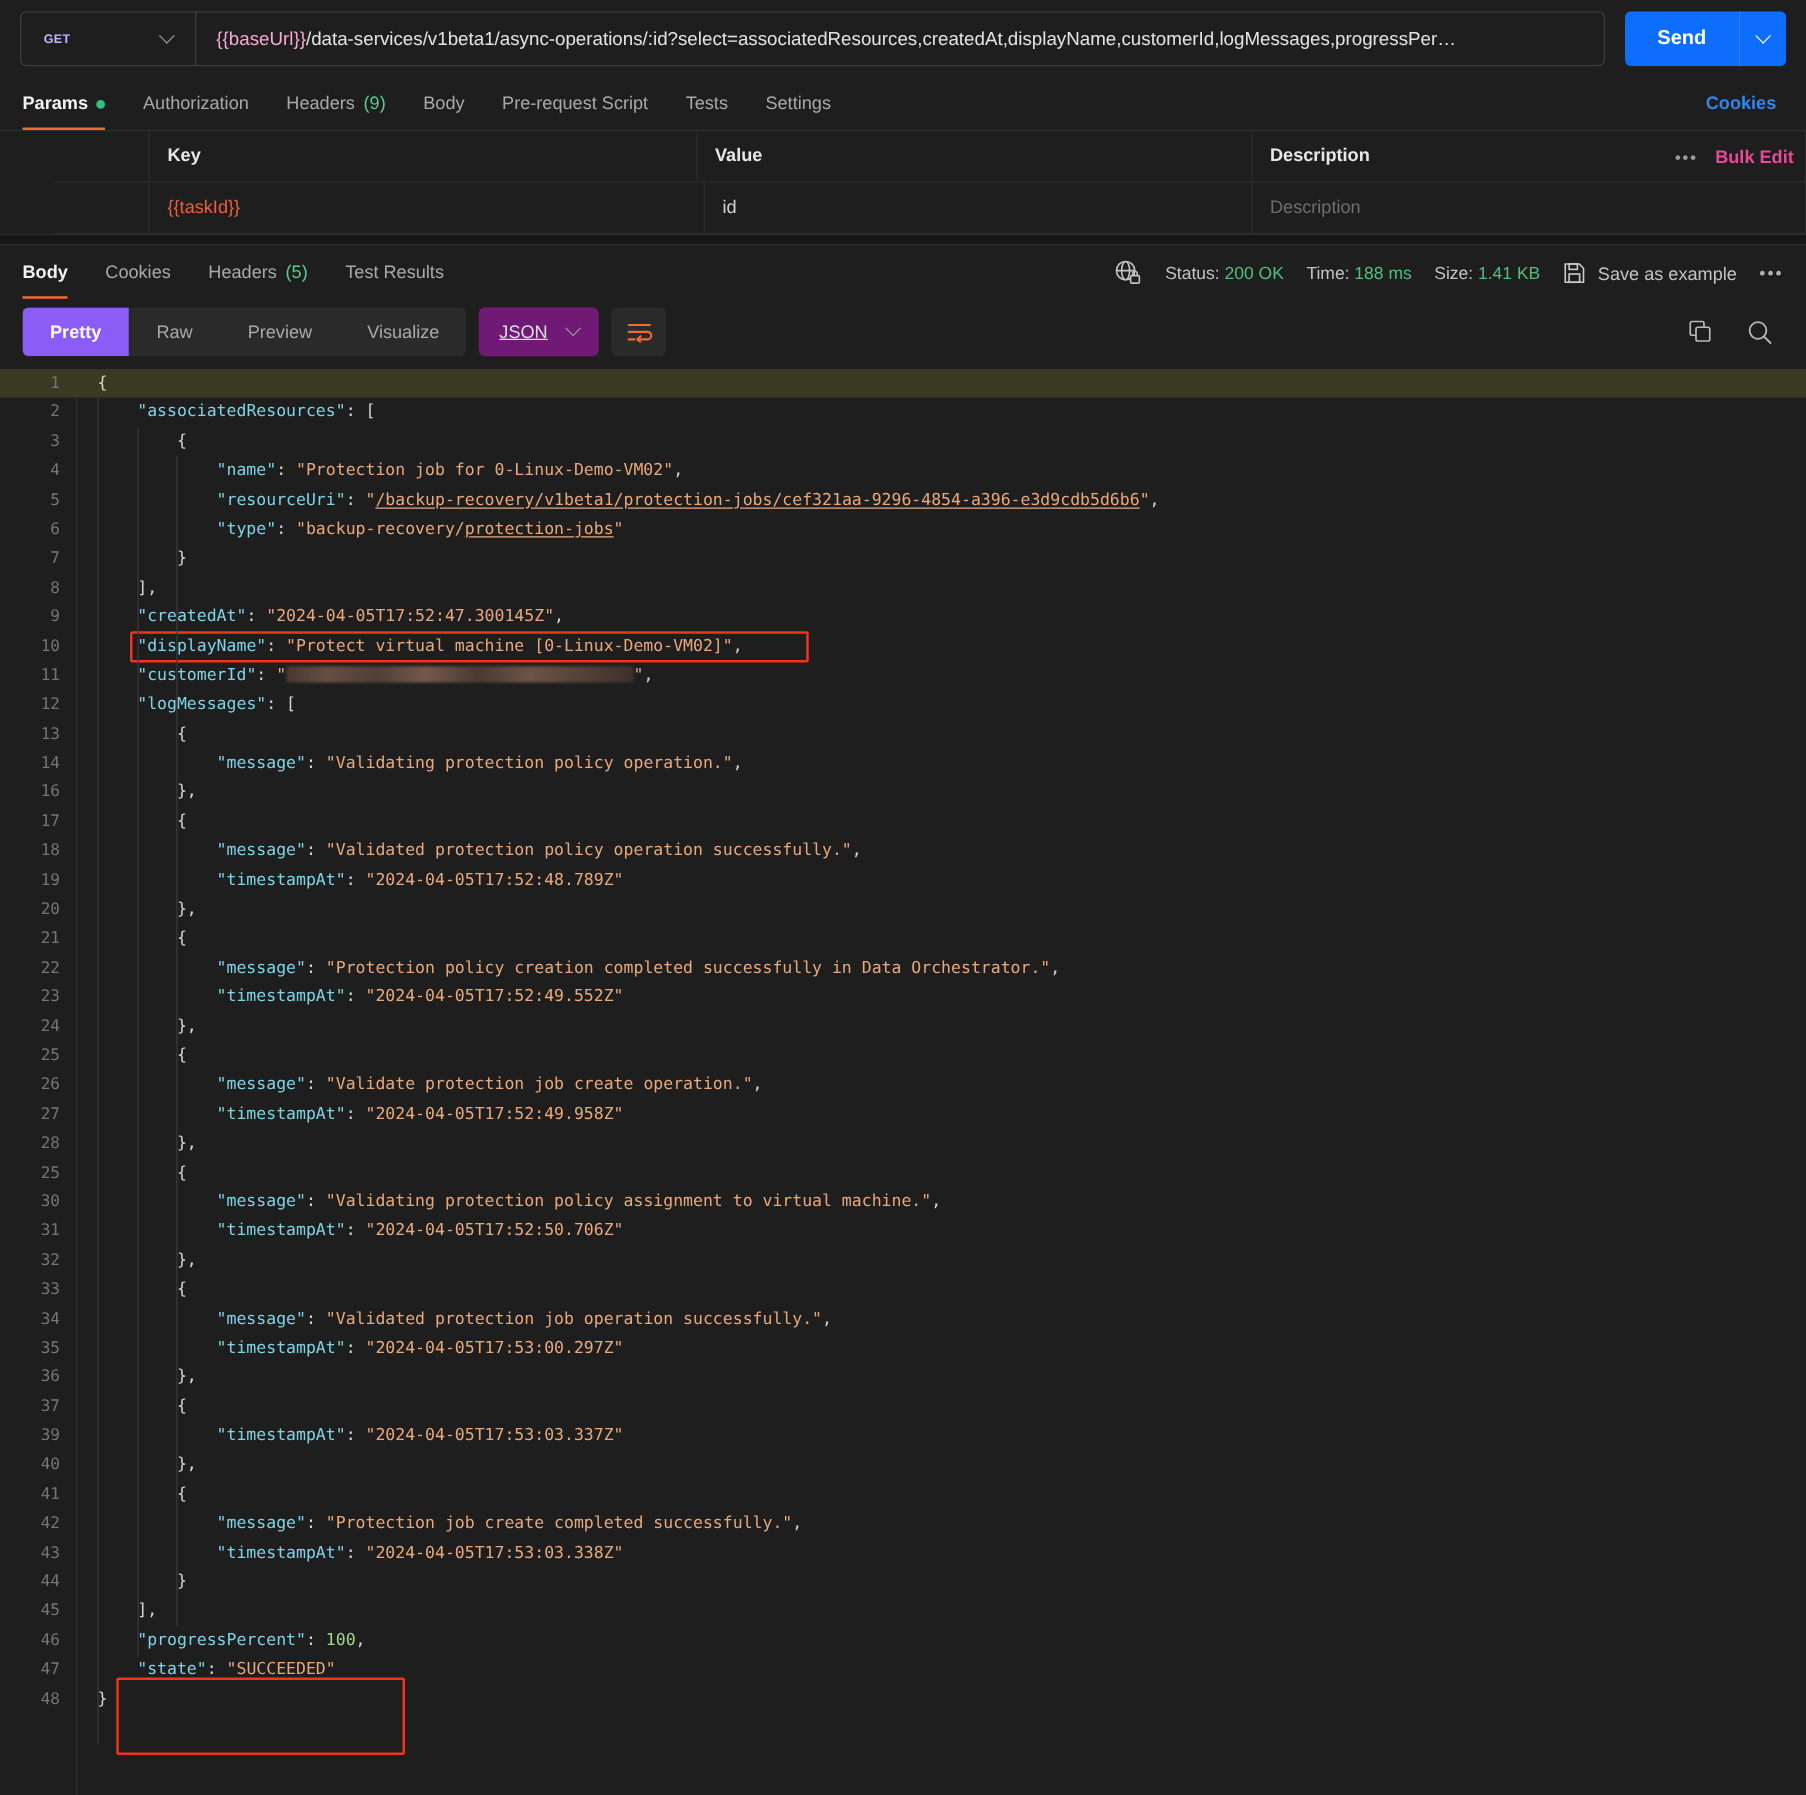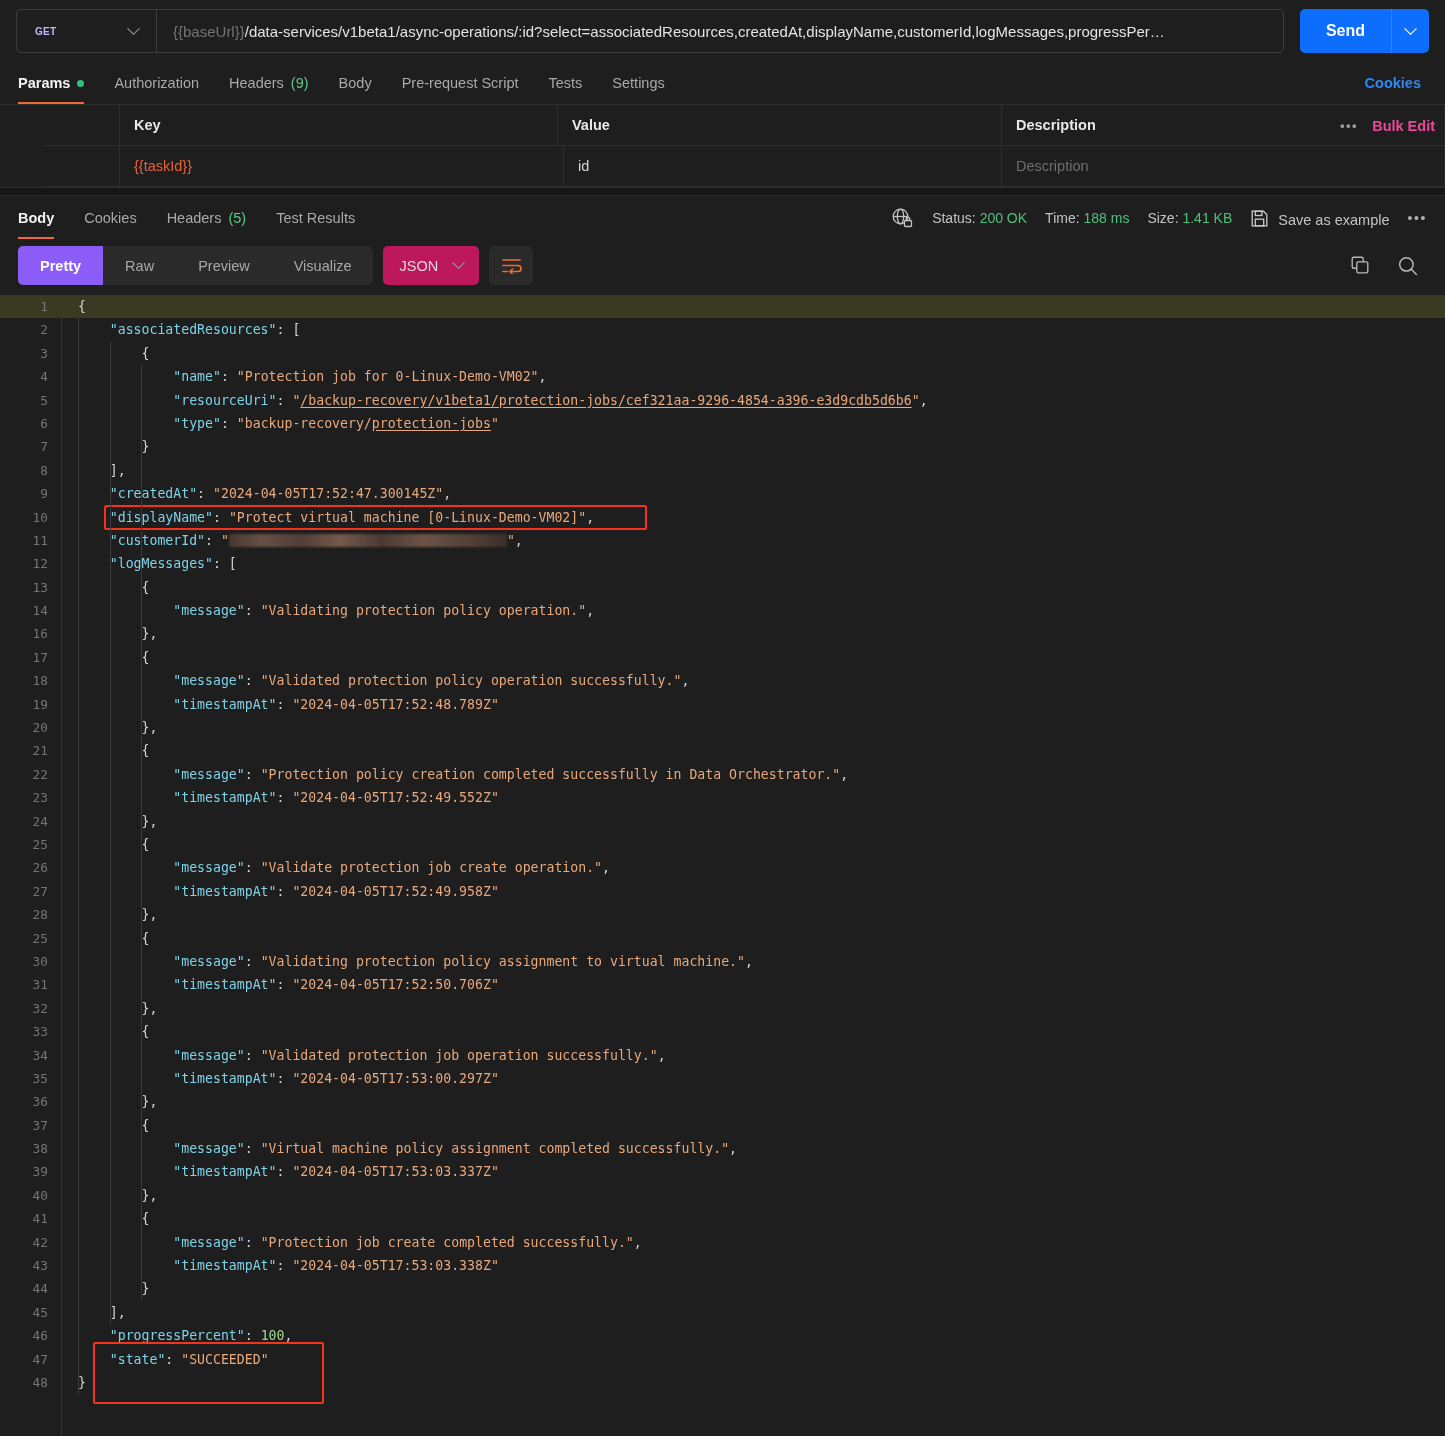--- a/index.html
+++ b/index.html
@@ -37,21 +37,21 @@
           transform: rotate(45deg) translate(-2px,-2px); }
   .url-input {
     flex: 1; display: flex; align-items: center;
     padding: 0 16px;
     font-family: "Liberation Sans", sans-serif;
     font-size: 15px;
     color: #e3e3e3;
     white-space: nowrap; overflow: hidden;
     cursor: text;
   }
-  .url-var { color: #737373; }
+  .url-var { color: #f9a8d4; }
   .send-group {
     display: flex; margin-left: 16px; height: 44px;
     border-radius: 5px; overflow: hidden;
   }
   .send-btn {
     background: #0d6efd; color: #fff;
     font-size: 16px; font-weight: 700;
     padding: 0 26px;
     display: flex; align-items: center;
     border: none; cursor: pointer;
@@ -124,22 +124,22 @@
   
   .view-bar { display: flex; align-items: center; padding: 6px 18px 10px 18px; gap: 10px; }
   .seg { display: flex; background: #2a2a2a; border-radius: 5px; overflow: hidden; height: 39px; }
   .seg-item {
     display: flex; align-items: center; padding: 0 22px;
     font-size: 14.5px; color: #a9a9a9; cursor: pointer;
   }
   .seg-item.active { background: #8b5cf6; color: #fff; font-weight: 700; }
   .fmt-select {
     display: flex; align-items: center; gap: 16px;
-    background: #be185d; border-radius: 5px; height: 39px;
-    padding: 0 16px; font-size: 14.5px; color: #dcdcdc; cursor: pointer;
+    background: #701a75; border-radius: 5px; height: 39px;
+    padding: 0 16px; font-size: 14.5px; color: #dcdcdc; cursor: pointer; text-decoration: underline;
   }
   .wrap-btn {
     width: 44px; height: 39px; background: #2a2a2a; border-radius: 5px;
     display: flex; align-items: center; justify-content: center; cursor: pointer;
   }
   .right-icons { margin-left: auto; display: flex; align-items: center; gap: 26px; padding-right: 8px; }
 
   
   .editor {
     position: relative;
@@ -481,24 +481,20 @@
       </div>
       <div class="cline">
         <div class="lnum">36</div>
         <div class="ccontent"><span>        </span><span class="p">},</span></div>
       </div>
       <div class="cline">
         <div class="lnum">37</div>
         <div class="ccontent"><span>        </span><span class="p">{</span></div>
       </div>
       <div class="cline">
-        <div class="lnum">38</div>
-        <div class="ccontent"><span>            </span><span class="k">"message"</span><span class="p">: </span><span class="s">"Virtual machine policy assignment completed successfully."</span><span class="p">,</span></div>
-      </div>
-      <div class="cline">
         <div class="lnum">39</div>
         <div class="ccontent"><span>            </span><span class="k">"timestampAt"</span><span class="p">: </span><span class="s">"2024-04-05T17:53:03.337Z"</span></div>
       </div>
       <div class="cline">
         <div class="lnum">40</div>
         <div class="ccontent"><span>        </span><span class="p">},</span></div>
       </div>
       <div class="cline">
         <div class="lnum">41</div>
         <div class="ccontent"><span>        </span><span class="p">{</span></div>

